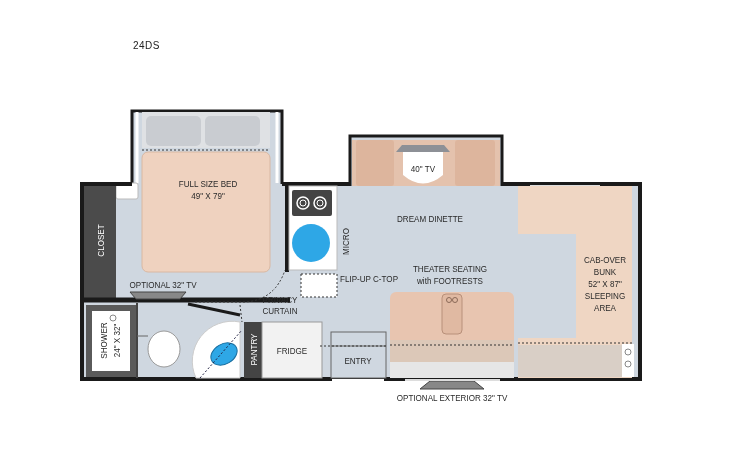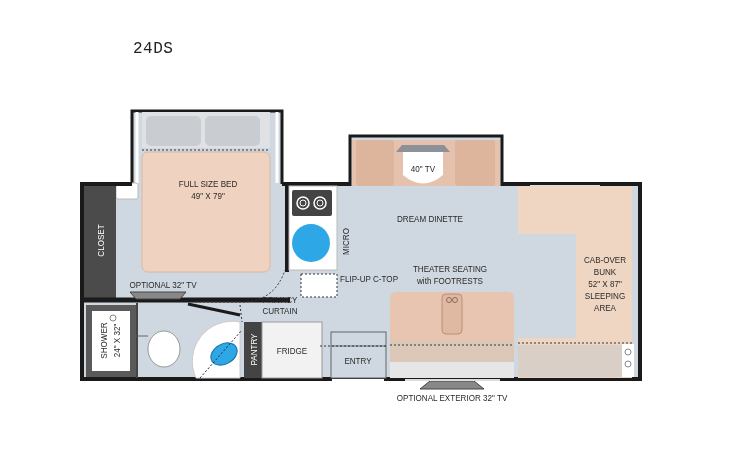--- a/index.html
+++ b/index.html
@@ -1,18 +1,18 @@
 <!DOCTYPE html>
 <html><head>
 <meta charset="utf-8">
 <style>
   html, body { margin:0; padding:0; background:#ffffff; }
   body { width:731px; height:469px; position:relative; overflow:hidden; font-family:"Liberation Sans", sans-serif; }
   .abs { position:absolute; }
-  .model { left:133px; top:40px; font-size:16px; color:#222; font-family:Liberation Mono, monospace; letter-spacing:0.5px; }
+  .model { left:133px; top:40px; font-size:10px; color:#222; font-family:Liberation Sans, sans-serif; letter-spacing:0.5px; }
   .lbl { position:absolute; font-family:"Liberation Sans", sans-serif; font-size:9.5px; color:#2a2a2a; text-align:center; line-height:12px; transform:scaleX(0.85); transform-origin:center; white-space:nowrap; }
   .vlbl { position:absolute; font-family:"Liberation Sans", sans-serif; font-size:9.5px; text-align:center; white-space:nowrap; transform:rotate(-90deg) scaleX(0.85); transform-origin:center; }
 </style>
 </head>
 <body>
 
 <div class="abs model">24DS</div>
 
 <svg class="abs" style="left:0;top:0" width="731" height="469">
 

